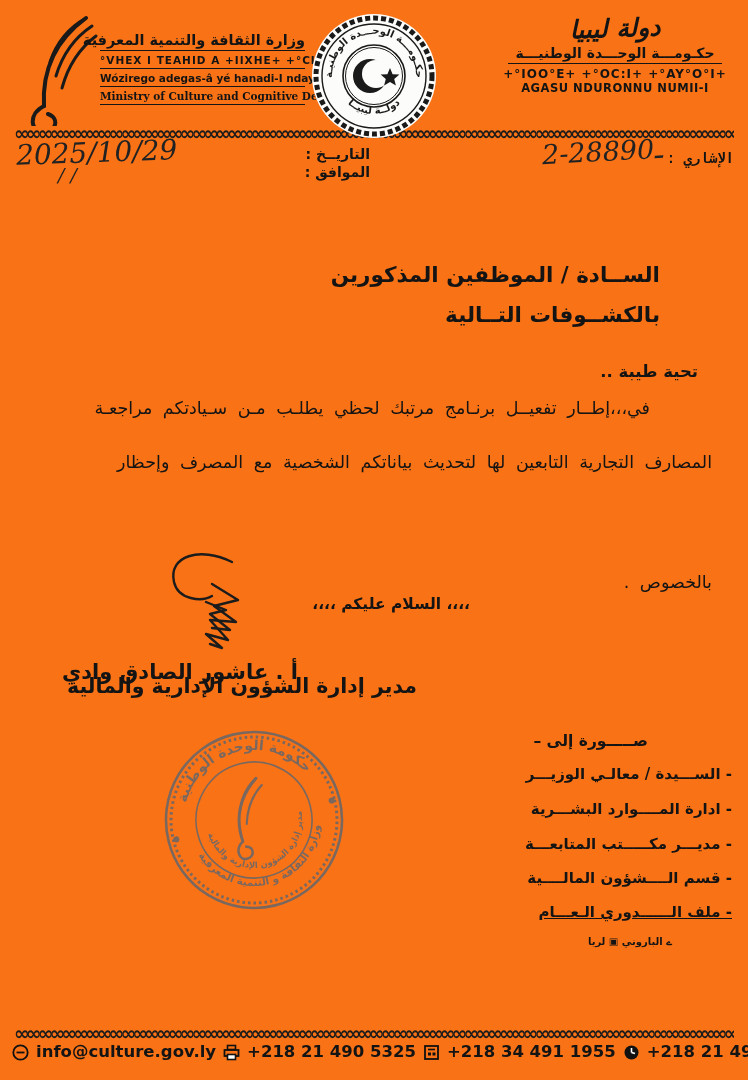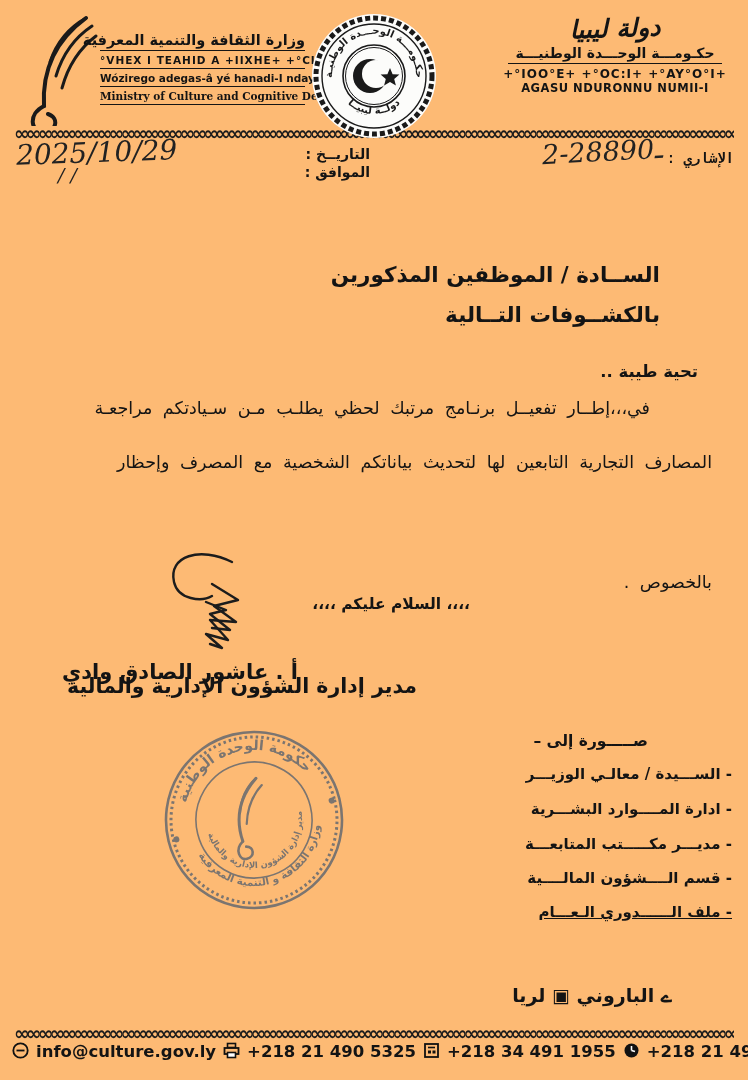--- a/index.html
+++ b/index.html
@@ -1,16 +1,16 @@
 <!DOCTYPE html>
 <html lang="ar"><head>
 <meta charset="utf-8">
 <style>
   html,body{margin:0;padding:0;background:#e8e8e6;}
-  .page{position:relative;width:748px;height:1080px;margin:0 auto;background:#fdba74;
+  .page{position:relative;width:748px;height:1080px;margin:0 auto;background:#f97316;
         font-family:"DejaVu Sans",sans-serif;color:#141414;overflow:hidden;}
   .abs{position:absolute;}
   .rtl{direction:rtl;}
   .b{font-weight:bold;}
   
   .hl{left:100px;top:32px;width:205px;text-align:center;}
   .hl .ln{border-bottom:1.6px solid #151515;padding-bottom:2px;margin-bottom:3px;white-space:nowrap;}
   .hl .ar{font-size:14.5px;font-weight:bold;}
   .hl .tf{font-size:10.5px;font-weight:bold;letter-spacing:1px;}
   .hl .tr{font-size:10.5px;font-weight:bold;}
@@ -26,21 +26,21 @@
          white-space:nowrap;overflow:hidden;color:#1b1b1b;line-height:14px;}
   
   .hand{font-family:"DejaVu Serif",serif;font-style:italic;color:#222;}
   .lbl{font-size:14px;font-weight:bold;}
   
   .bodyline{right:36px;width:676px;font-size:17.5px;text-align:right;white-space:nowrap;word-spacing:5px;}
   .addr{font-size:21.5px;font-weight:bold;white-space:nowrap;}
   .cc-item{font-size:15px;font-weight:bold;white-space:nowrap;}
   .stamp{opacity:.82;}
   
-  .footer-row{left:12px;top:1042px;width:724px;display:flex;align-items:flex-start;gap:7px;
+  .footer-row{left:12px;top:1042px;width:724px;display:flex;align-items:flex-end;gap:7px;
               font-size:16.5px;font-weight:bold;white-space:nowrap;}
   .ficon{display:inline-block;width:17px;height:17px;flex:0 0 auto;}
 </style>
 </head>
 <body>
 
 <div class="page">
 
   <svg class="abs" style="left:16px;top:14px;" width="86" height="112" viewBox="0 0 86 112">
     <g fill="none" stroke="#1a1a1a" stroke-linecap="round">
@@ -151,21 +151,21 @@
       <path d="M82,116 c-10,6 -8,18 0,18 c8,0 10,-10 2,-12" stroke-width="2.6"></path>
     </g>
   </svg>
 
   <div class="abs rtl b" style="right:100px;top:732px;font-size:15.5px;">صـــــورة إلى –</div>
   <div class="abs rtl cc-item" style="right:16px;top:765px;">- الســـيدة / معالـي الوزيـــر</div>
   <div class="abs rtl cc-item" style="right:16px;top:800px;">- ادارة المــــوارد البشـــرية</div>
   <div class="abs rtl cc-item" style="right:16px;top:835px;">- مديـــر مكـــــتب المتابعـــة</div>
   <div class="abs rtl cc-item" style="right:16px;top:869px;">- قسم الــــشؤون المالــــية</div>
   <div class="abs rtl cc-item" style="right:16px;top:903px;text-decoration:underline;">- ملف الــــــدوري الـعـــام</div>
-  <div class="abs rtl b" style="right:76px;top:984px;font-size:19px;">ے الباروني    ▣  لريا</div>
+  <div class="abs rtl b" style="right:76px;top:936px;font-size:10px;">ے الباروني    ▣  لريا</div>
 
   <div class="abs chain" style="top:1026px;">∞∞∞∞∞∞∞∞∞∞∞∞∞∞∞∞∞∞∞∞∞∞∞∞∞∞∞∞∞∞∞∞∞∞∞∞∞∞∞∞∞∞∞∞∞∞∞∞∞∞∞∞∞∞∞∞∞∞∞∞∞∞∞∞∞∞∞∞∞∞∞∞∞∞∞∞∞∞∞∞</div>
 
   <div class="abs footer-row">
     <svg class="ficon" viewBox="0 0 17 17">
       <circle cx="8.5" cy="8.5" r="7.2" fill="none" stroke="#111" stroke-width="1.8"></circle>
       <line x1="4.5" y1="8.5" x2="12.5" y2="8.5" stroke="#111" stroke-width="1.8"></line>
     </svg>
     <span>info@culture.gov.ly</span>
     <svg class="ficon" viewBox="0 0 17 17">

